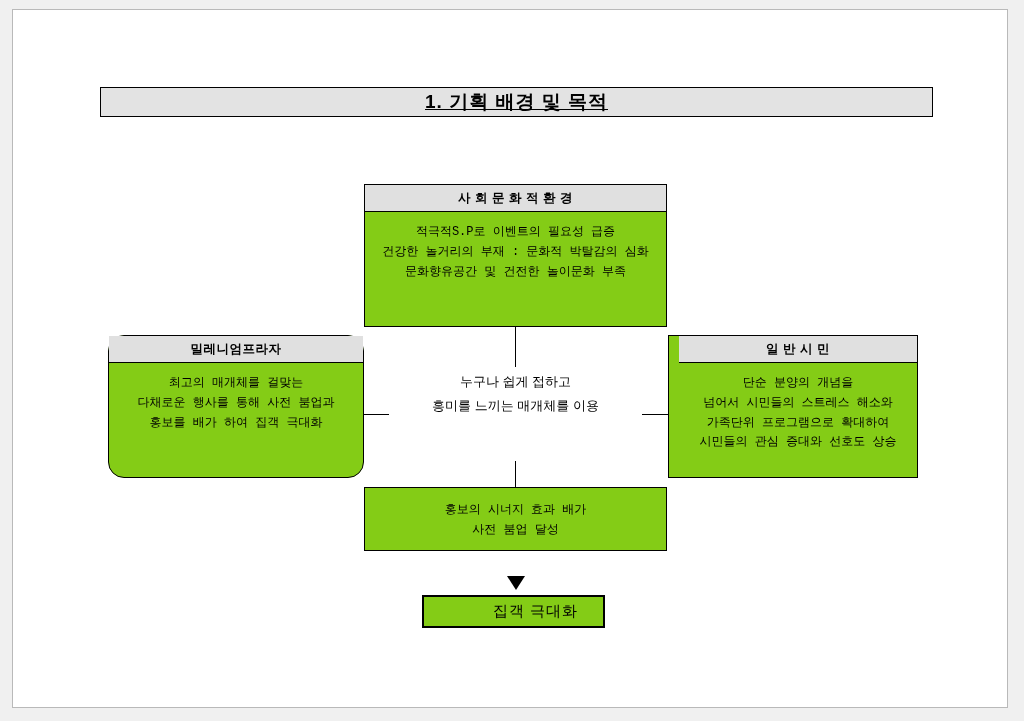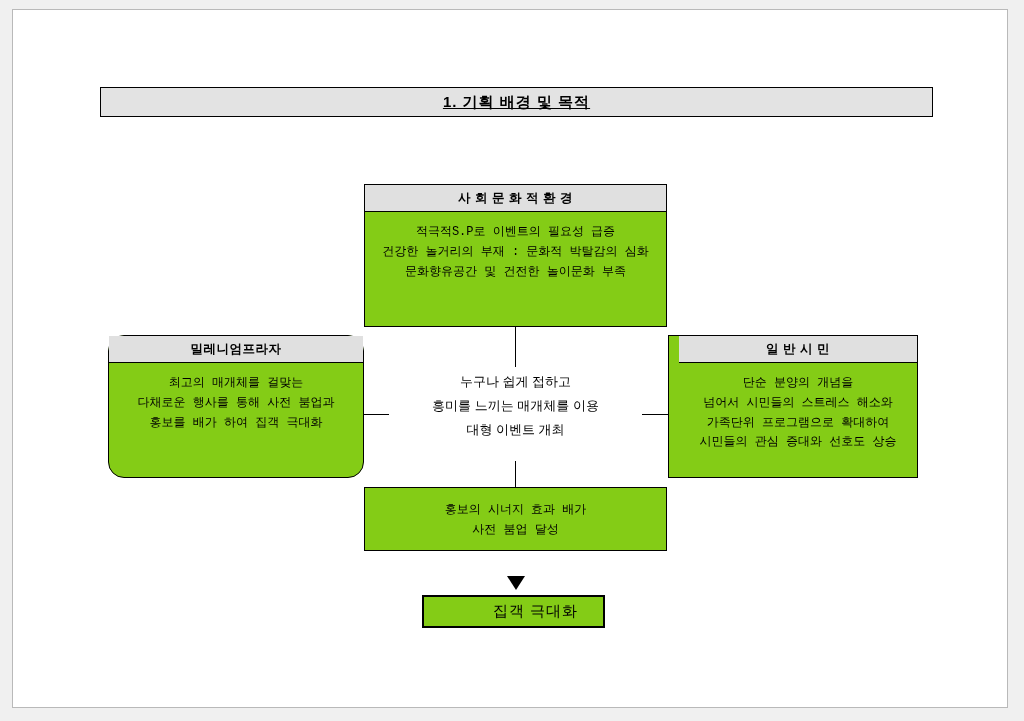--- a/index.html
+++ b/index.html
@@ -32,21 +32,21 @@
     width: 833px;
     height: 30px;
     background: #e3e3e3;
     border: 1px solid #000000;
     box-sizing: border-box;
     display: flex;
     align-items: center;
     justify-content: center;
   }
   .title-text {
-    font-size: 15px;
+    font-size: 19px;
     font-weight: bold;
     color: #000;
     letter-spacing: 1px;
     text-decoration: underline;
   }
 
   
   .box {
     position: absolute;
     border: 1px solid #000;
@@ -204,21 +204,20 @@
       <span class="ln">단순 분양의 개념을</span>
       <span class="ln">넘어서 시민들의 스트레스 해소와</span>
       <span class="ln">가족단위 프로그램으로 확대하여</span>
       <span class="ln">시민들의 관심 증대와 선호도 상승</span>
     </div>
   </div>
 
   <div id="center-block">
     <span class="ln">누구나 쉽게 접하고</span>
     <span class="ln">흥미를 느끼는 매개체를 이용</span>
-    <span class="ln">대형 이벤트 개최</span>
   </div>
 
   <div class="box" id="box-synergy">
     <div class="body">
       <span class="ln">홍보의 시너지 효과 배가</span>
       <span class="ln">사전 붐업 달성</span>
     </div>
   </div>
 
   <div class="vline" id="conn-top"></div>

